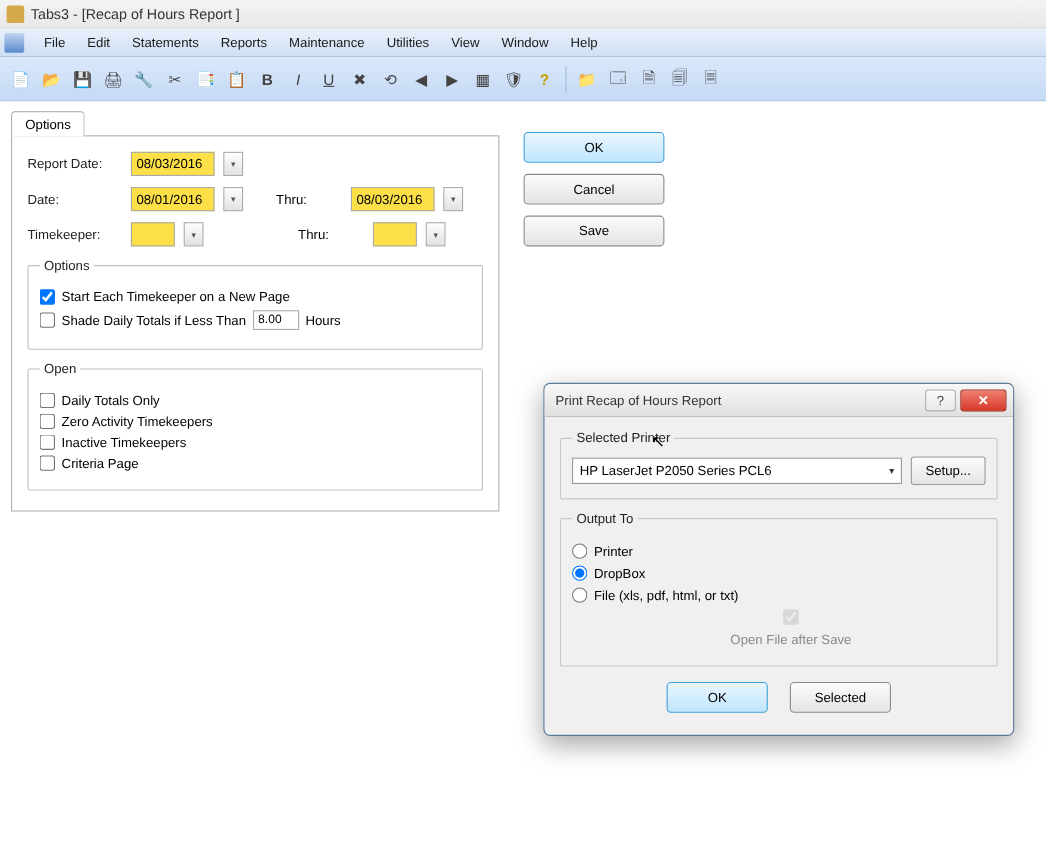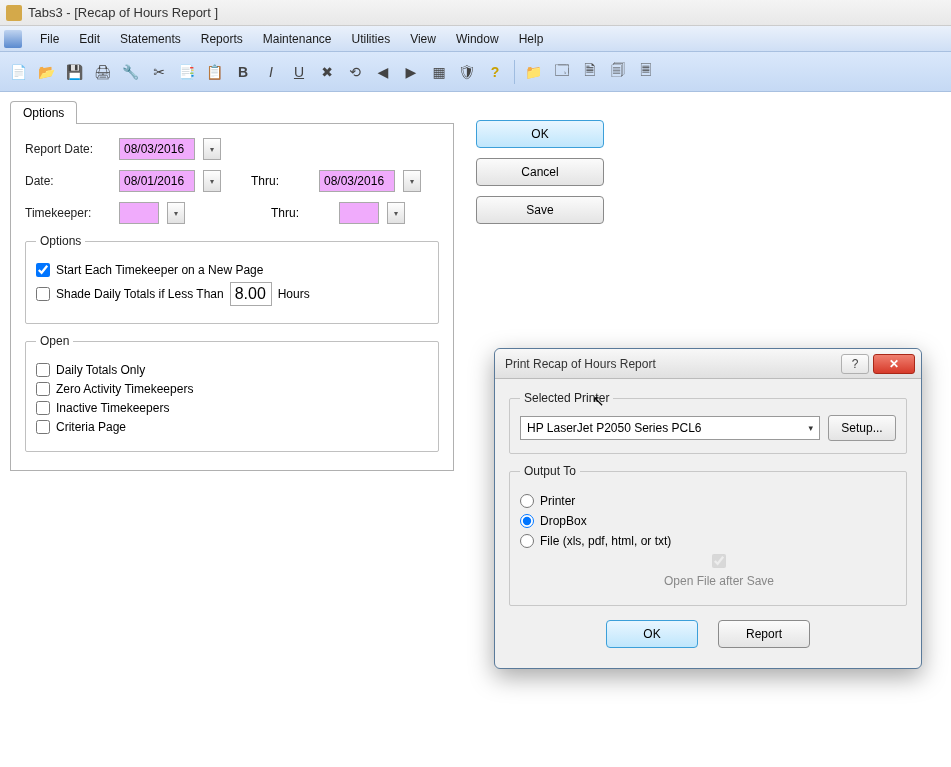--- a/index.html
+++ b/index.html
@@ -108,21 +108,21 @@
   color: #222;
   width: 86px;
 }
 .label-thru { width: 60px; text-align: left;}
 .date-input {
   border: 1px solid #aaa;
   padding: 3px 4px;
   width: 76px;
   font-family: inherit;
   font-size: 12px;
-  background:#f0abfc;
+  background:#fde047;
 }
 .small-input { width: 40px; }
 .dd-btn {
   width: 18px; height: 22px;
   border: 1px solid #aaa;
   background: linear-gradient(to bottom, #fefefe, #e2e2e2);
   display: flex; align-items: center; justify-content: center;
   font-size: 8px; color:#555;
   cursor: pointer;
 }
@@ -144,21 +144,21 @@
   margin: 5px 0;
 }
 .check-row input[type=checkbox] {
   width: 14px; height: 14px;
 }
 .check-row .hours-input {
   border: 1px solid #aaa;
   width: 42px;
   padding: 2px 4px;
   font-family: inherit;
-  font-size: 16px;
+  font-size: 11px;
 }
 .side-buttons {
   position: absolute;
   left: 476px;
   top: 28px;
   display: flex;
   flex-direction: column;
   gap: 10px;
 }
 .btn {
@@ -437,18 +437,18 @@
         <span>File (xls, pdf, html, or txt)</span>
       </div>
       <div class="check-row sub-check">
         <input type="checkbox" checked="" disabled="" style="">
         <span>Open File after Save</span>
       </div>
     </fieldset>
 
     <div class="dialog-buttons">
       <button class="btn primary">OK</button>
-      <button class="btn">Report</button>
+      <button class="btn">Selected</button>
     </div>
   </div>
 </div>
 
 <div class="cursor-icon">↖</div>
 
 </body></html>

